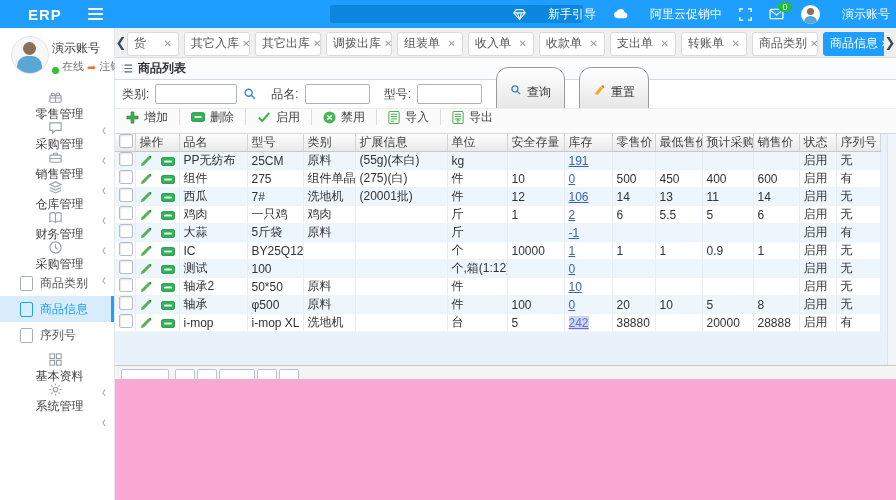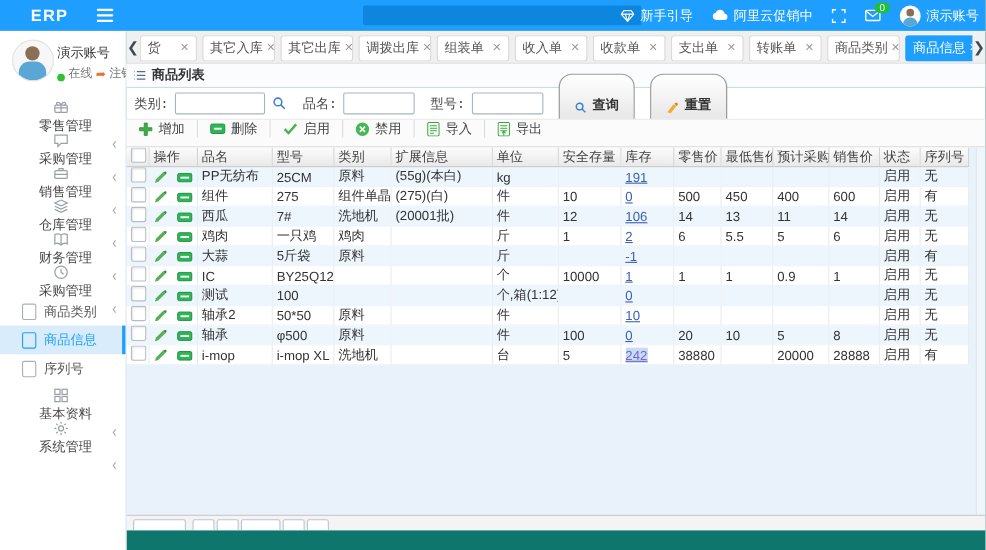--- a/index.html
+++ b/index.html
@@ -1,25 +1,25 @@
 <!DOCTYPE html>
 <html><head>
 <meta charset="utf-8">
 <style>
   html,body{margin:0;padding:0;background:#cfd6dd;}
   .app{position:relative;width:896px;height:500px;overflow:hidden;
-       font-family:"Liberation Sans","DejaVu Sans",sans-serif;font-size:12px;color:#333;background:#0f766e;}
+       font-family:"Liberation Sans","DejaVu Sans",sans-serif;font-size:12px;color:#333;background:#f9a8d4;}
   
   .topbar{position:absolute;left:0;top:0;width:896px;height:28px;background:#1e9fff;display:flex;align-items:center;}
   .logo{color:#fff;font-weight:bold;font-size:15px;letter-spacing:1px;margin-left:28px;}
   .burger{margin-left:26px;display:inline-flex;flex-direction:column;gap:3px;cursor:pointer;}
   .burger i{display:block;width:15px;height:2px;background:#fff;border-radius:1px;}
   .top-search{position:absolute;left:330px;top:5px;width:253px;height:18px;background:#0d86df;border:none;border-radius:2px;outline:none;color:#fff;padding:0 8px;box-sizing:border-box;}
   .top-right{position:absolute;right:6px;top:0;height:28px;display:flex;align-items:center;gap:17px;color:#fff;}
-  .top-item{display:inline-flex;align-items:center;gap:5px;cursor:pointer;white-space:nowrap;}
+  .top-item{display:inline-flex;align-items:center;gap:22px;cursor:pointer;white-space:nowrap;}
   .badge-wrap{position:relative;display:inline-flex;}
   .badge{position:absolute;top:-6px;right:-8px;background:#1fbf3a;color:#fff;font-size:9px;line-height:10px;min-width:10px;height:10px;border-radius:6px;text-align:center;padding:0 2px;}
   .avatar-sm{width:19px;height:19px;border-radius:50%;background:#fff;position:relative;overflow:hidden;}
   .avatar-sm:before{content:"";position:absolute;left:6px;top:3px;width:7px;height:7px;border-radius:50%;background:#8a6f54;}
   .avatar-sm:after{content:"";position:absolute;left:3px;top:11px;width:13px;height:9px;border-radius:6px 6px 0 0;background:#5aa7d6;}
   
   .tabbar{position:absolute;left:115px;top:28px;width:781px;height:30px;background:#f0f0f0;border-bottom:1px solid #dcdcdc;box-sizing:border-box;display:flex;align-items:center;}
   .tab-scroll{width:12px;text-align:center;color:#3c4a5a;font-weight:bold;font-size:13px;cursor:pointer;flex:0 0 auto;}
   .tabs{display:flex;gap:5px;overflow:hidden;flex:1;height:24px;margin-top:2px;}
   .tab{flex:0 0 auto;width:66px;box-sizing:border-box;display:flex;align-items:center;justify-content:space-between;background:#fff;border:1px solid #d9d9d9;border-radius:3px;padding:0 6px;color:#555;cursor:pointer;overflow:hidden;white-space:nowrap;}
@@ -41,30 +41,30 @@
   .menu>li{height:30px;display:flex;align-items:center;padding:0 8px 0 13px;cursor:pointer;color:#444;flex-direction:column;}
   .menu .micon{width:16px;height:16px;margin-right:7px;color:#98a1aa;flex:0 0 auto;display:inline-flex;}
   .menu .chev{margin-left:auto;color:#a5a5a5;font-size:12px;transform:scaleY(1.3);}
   .menu .chev.down{transform:rotate(-90deg) scaleY(1.3);}
   .submenu{list-style:none;margin:0;padding:0;}
   .submenu li{height:26px;display:flex;align-items:center;padding-left:20px;color:#555;cursor:pointer;}
   .submenu .sicon{width:11px;height:13px;border:1px solid #a8b0b8;border-radius:2px;margin-right:7px;flex:0 0 auto;}
   .submenu li.active{background:#d8ecfb;color:#1e9fff;border-right:3px solid #1e9fff;}
   .submenu li.active .sicon{border-color:#1e9fff;}
   
-  .main{position:absolute;left:115px;top:58px;width:781px;height:424px;background:#fff;display:flex;flex-direction:column;}
+  .main{position:absolute;left:115px;top:58px;width:781px;height:321px;background:#fff;display:flex;flex-direction:column;}
   .panel-head{height:21px;border-bottom:1px solid #cfdce8;background:#fafcfe;display:flex;align-items:center;padding-left:6px;gap:5px;flex:0 0 auto;}
   .panel-title{font-weight:bold;color:#333;}
   .list-ic{display:inline-flex;color:#5b6b7c;}
   .filterbar{height:28px;display:flex;align-items:center;padding-left:7px;gap:6px;flex:0 0 auto;}
-  .filterbar label{color:#444;font-family:Liberation Mono, monospace;}
+  .filterbar label{color:#444;}
   .f-input{height:18px;border:1px solid #aab4c0;border-radius:2px;outline:none;padding:0 4px;}
   .w72{width:72px;} .w55{width:55px;}
   .mag-btn{display:inline-flex;cursor:pointer;margin-right:8px;}
-  .pill{height:20px;border:1px solid #9a9a9a;border-radius:12px;background:linear-gradient(#ffffff,#e0e0e0);display:inline-flex;align-items:flex-end;gap:5px;padding:16px 13px;color:#333;cursor:pointer;margin-left:8px;box-shadow:0 1px 1px rgba(0,0,0,.08);font-weight:bold;}
+  .pill{height:20px;border:1px solid #9a9a9a;border-radius:12px;background:linear-gradient(#ffffff,#e0e0e0);display:inline-flex;align-items:flex-start;gap:5px;padding:16px 13px;color:#333;cursor:pointer;margin-left:8px;box-shadow:0 1px 1px rgba(0,0,0,.08);}
   .toolbar{height:24px;border-top:1px solid #ececec;border-bottom:1px solid #d9d9d9;background:#fbfbfb;display:flex;align-items:flex-start;flex:0 0 auto;}
   .tbtn{display:inline-flex;align-items:center;gap:5px;padding:0 11px;color:#444;cursor:pointer;height:16px;border-right:1px solid #ddd;}
   .tbtn:last-of-type{border-right:none;}
   
   .gridwrap{flex:1;position:relative;background:#e9f1fa;overflow:hidden;}
   table{border-collapse:collapse;table-layout:fixed;width:765px;background:#fff;}
   th,td{padding:0 4px;height:16px;text-align:left;font-weight:normal;overflow:hidden;white-space:nowrap;}
   thead th{background:linear-gradient(#fcfcfc,#e9e9e9);border-right:1px solid #d4d4d4;border-bottom:1px solid #c8c8c8;color:#444;}
   tbody td{border-right:1px solid #e6edf4;border-bottom:1px solid #eef3f8;color:#333;}
   tbody tr:nth-of-type(odd){background:#edf5fd;}

